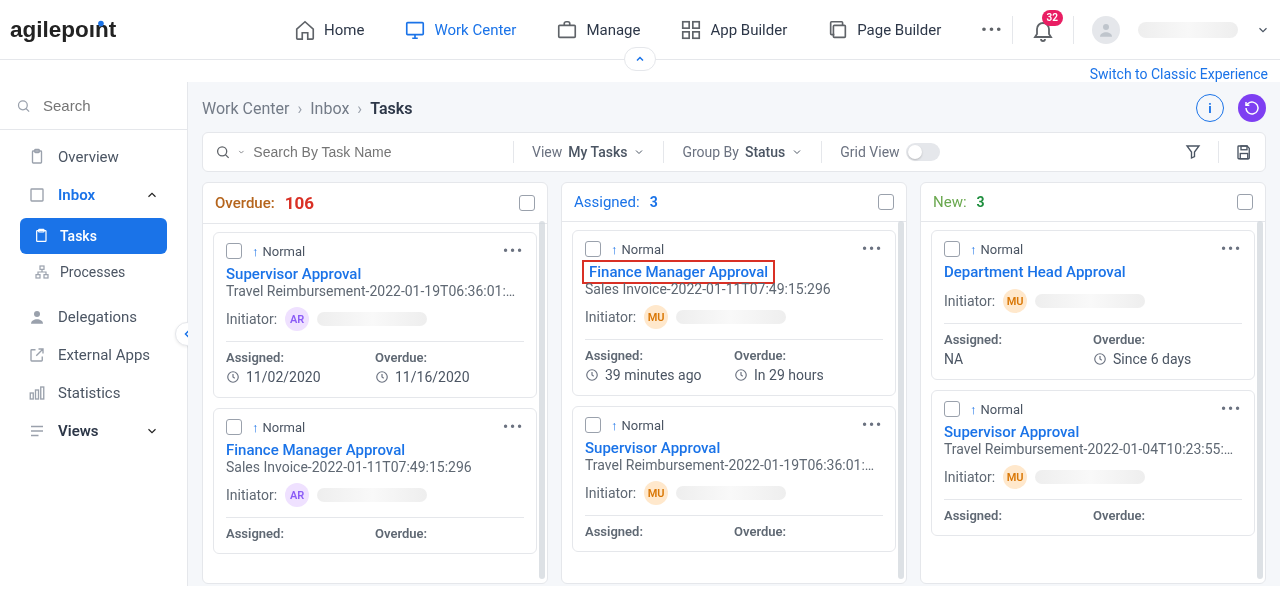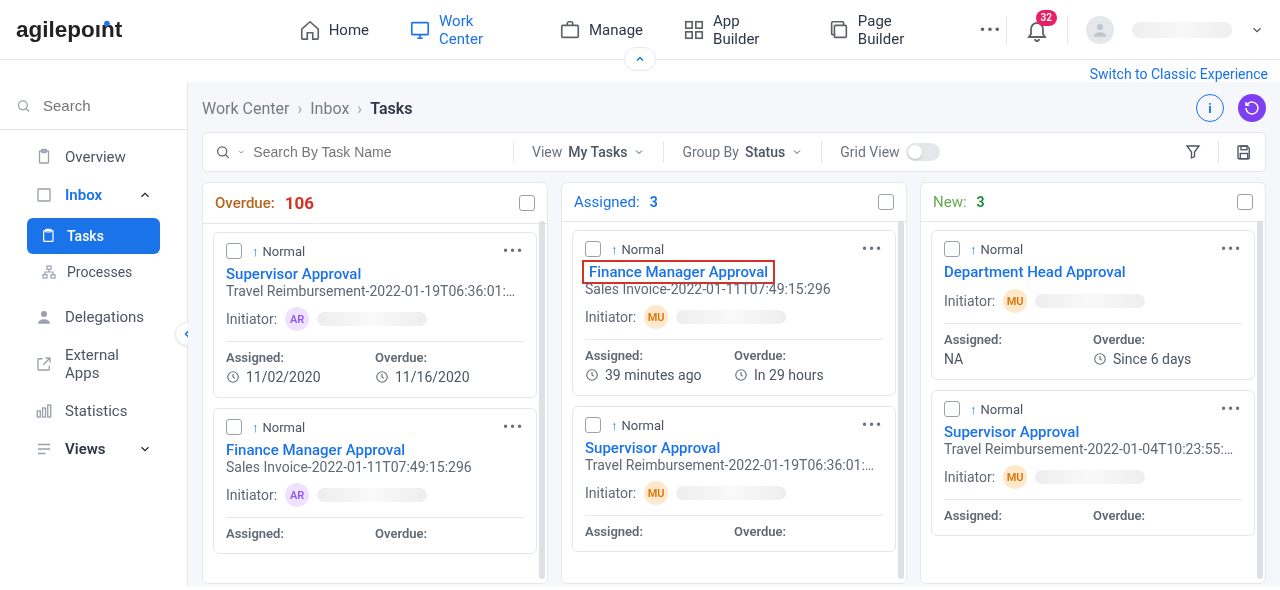--- a/index.html
+++ b/index.html
@@ -24,21 +24,21 @@
     width: 1280px;
     height: 590px;
     overflow: hidden;
   }
 
   
   .topbar {
     height: 60px;
     display: flex;
     align-items: center;
-    padding: 0 16px;
+    padding: 0 10px;
     border-bottom: 1px solid var(--border);
     position: relative;
   }
   .logo { width: 160px; display:flex; align-items:center;}
   .logo svg { height: 30px; }
   .topnav { display:flex; gap: 32px; margin-left: 120px; align-items:center;}
   .topnav-item {
     display:flex; align-items:center; gap:8px;
     color: var(--text); cursor:pointer; font-size:15px;
     padding: 8px 4px;
@@ -79,21 +79,21 @@
   }
   .search-row {
     display:flex; align-items:center; gap:10px;
     padding: 14px 16px; border-bottom:1px solid var(--border);
     color: var(--muted);
   }
   .search-row input {
     border:none; outline:none; font-size:15px; width:100%;
     color: var(--text);
   }
-  .side-nav { padding: 8px 23px; overflow-y:auto;}
+  .side-nav { padding: 8px 16px; overflow-y:auto;}
   .side-item {
     display:flex; align-items:center; gap:12px;
     padding: 10px 12px; border-radius:6px; cursor:pointer;
     color:#4b5563; font-size:15px;
   }
   .side-item .icon { width:18px; height:18px; color:#9ca3af;}
   .side-item.expandable .chev { margin-left:auto; color:#4b5563;}
   .side-item.strong { font-weight:600; color: var(--text);}
   .side-item.inbox { color: var(--blue); font-weight:600;}
   .side-sub {

